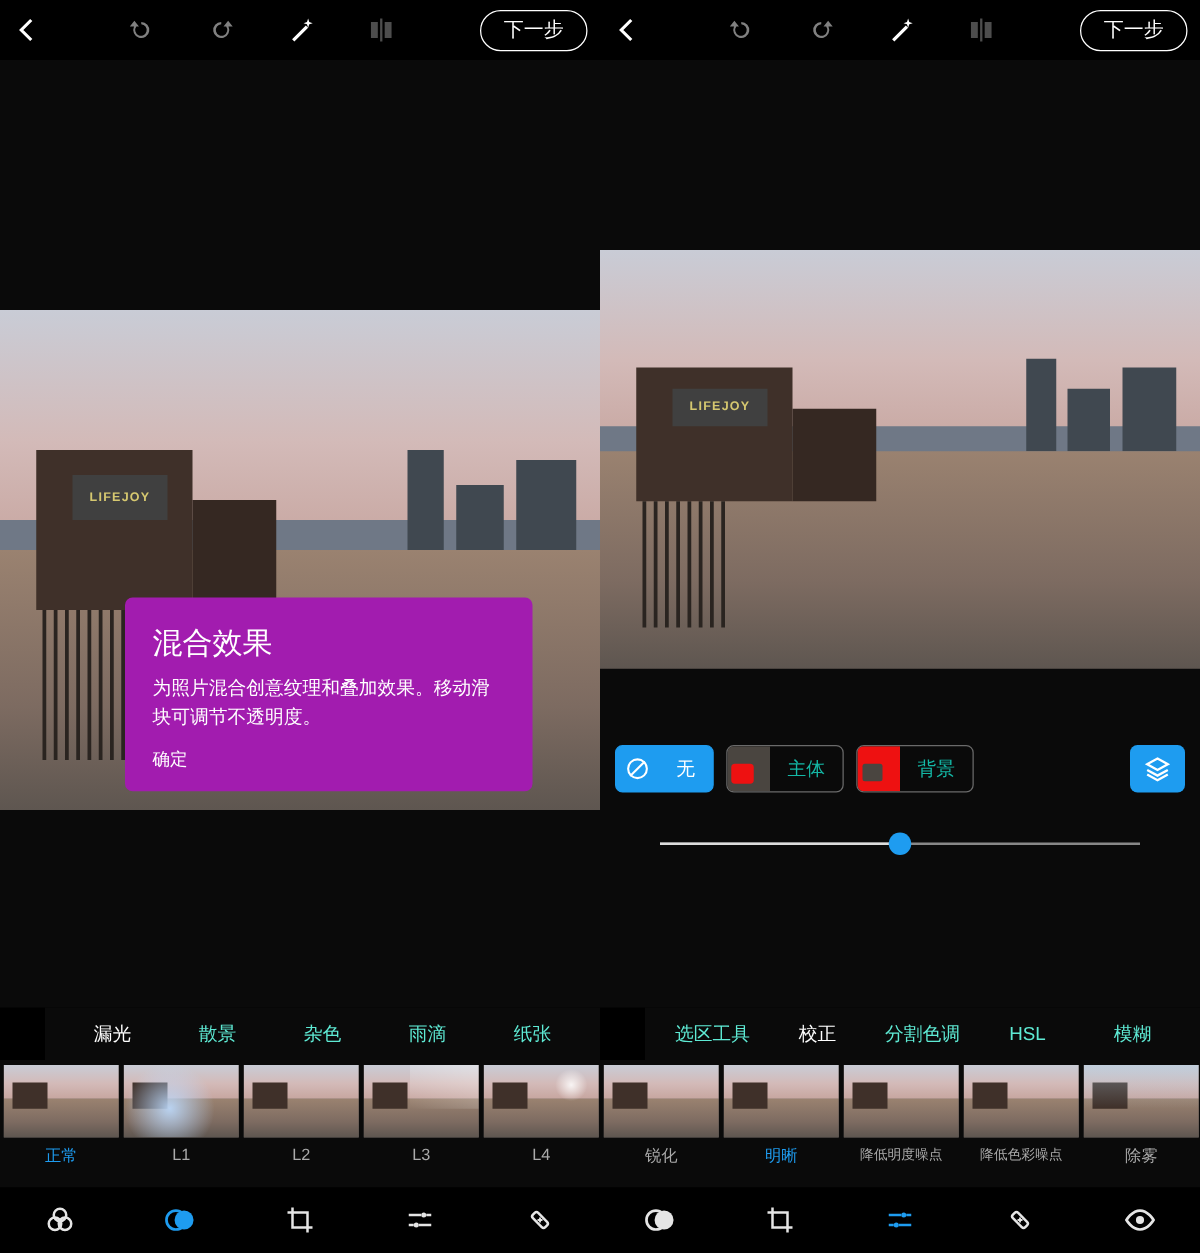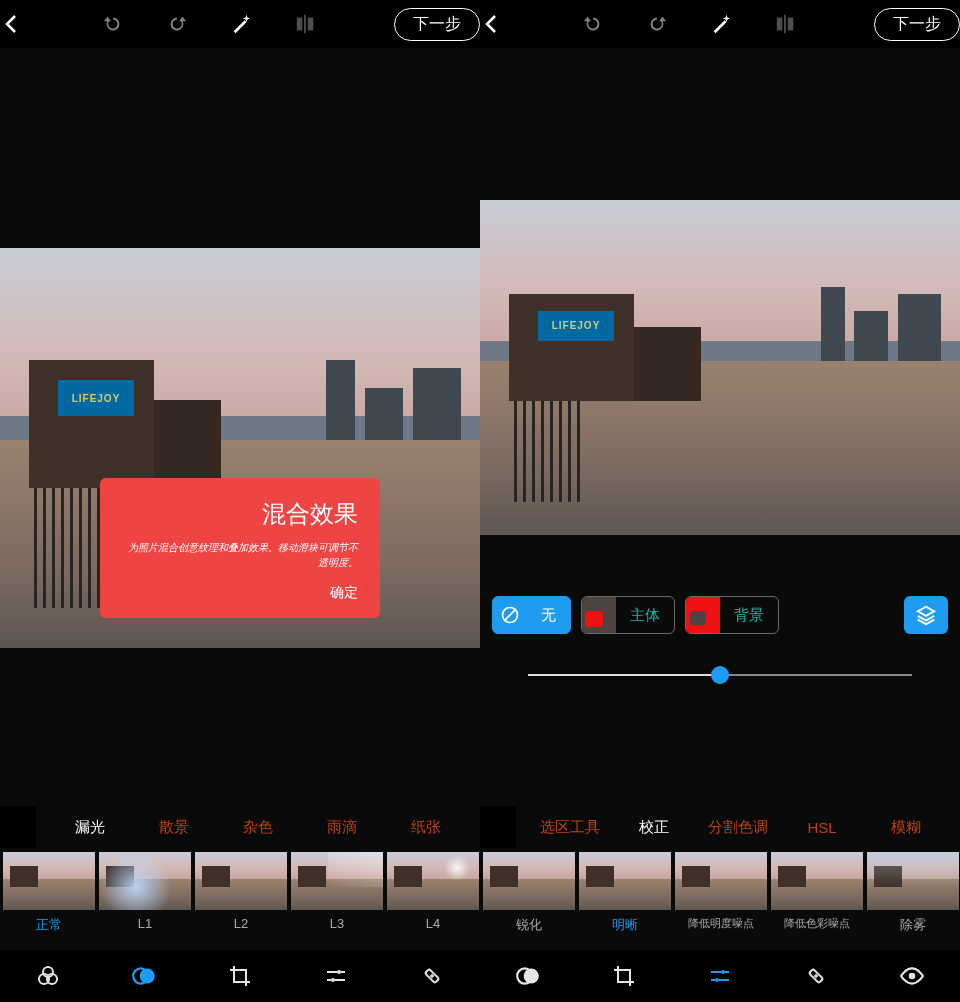--- a/index.html
+++ b/index.html
@@ -17,21 +17,21 @@
     height: 1002px;
     display: flex;
     flex-direction: column;
     position: relative;
   }
   
   .topbar {
     height: 48px;
     display: flex;
     align-items: center;
-    padding: 0 0;
+    padding: 0 10px;
     gap: 0;
     justify-content: space-between;
   }
   .topbar-left { display:flex; align-items:center; gap:26px; }
   .topbar-mid  { display:flex; align-items:center; gap:40px; }
   .topicon { width: 24px; height: 24px; display:flex; align-items:center; justify-content:center; }
   .topicon svg { fill: #fff; }
   .topicon.dim svg { fill: #808080; }
   .next-btn {
     border: 1.5px solid #fff;
@@ -54,38 +54,38 @@
     width: 100%;
   }
   .photo.p1 { top: 200px; height: 400px; }
   .photo.p2 { top: 152px; height: 335px; }
   .sky { position:absolute; top:0; left:0; right:0; height:48%; background: linear-gradient(#c9ccd6,#d3bab8 55%,#c7a6a0); }
   .water{ position:absolute; bottom:0; left:0; right:0; height:52%; background: linear-gradient(#9a8270,#7d6b61 60%,#5e5650); }
   .skyline { position:absolute; top:42%; left:0; right:0; height:12%; background:#6f7886; }
   .bld { position:absolute; background:#404850; }
   .pier { position:absolute; bottom:40%; left:6%; width:26%; height:32%; background:#3f3029; }
   .pier2{ position:absolute; bottom:40%; left:32%; width:14%; height:22%; background:#352822; }
-  .sign { position:absolute; bottom:58%; left:12%; width:16%; height:9%; background:#0369a1; color:#d6c870; font-size:10px; display:flex; align-items:center; justify-content:center; font-weight:600; letter-spacing:1px; }
+  .sign { position:absolute; bottom:58%; left:12%; width:16%; height:9%; background:#404040; color:#d6c870; font-size:10px; display:flex; align-items:center; justify-content:center; font-weight:600; letter-spacing:1px; }
   .piles { position:absolute; bottom:10%; left:7%; width:40%; height:30%; display:flex; gap:6px; }
   .piles span { width:3px; background:#2a2420; height:100%; }
   
   .tooltip {
     position: absolute;
     z-index: 20;
-    background: #ef4444;
+    background: #a21caf;
     color: #fff;
     border-radius: 6px;
     padding: 20px 22px 16px;
-    width: 280px;
+    width: 326px;
     top: 430px;
     left: 100px;
-    text-align: right;
+    text-align: left;
   }
   .tooltip h2 { font-size: 24px; font-weight: 400; margin-bottom: 10px; }
-  .tooltip p { font-size: 10px; line-height: 1.5; margin-bottom: 14px; font-style: italic; }
+  .tooltip p { font-size: 15px; line-height: 1.5; margin-bottom: 14px; }
   .tooltip .ok { font-size: 14px; }
   
   .mask-row {
     position: absolute;
     bottom: 172px;
     left: 0; right: 0;
     display: flex;
     align-items: center;
     gap: 10px;
     padding: 0 12px;
@@ -116,21 +116,21 @@
     align-items: center;
     padding: 0 12px;
     gap: 0;
     background:#0a0a0a;
     margin-left:36px;
   }
   .cats span {
     flex: 1;
     text-align:center;
     font-size: 15px;
-    color:#c2410c;
+    color:#5eead4;
     white-space: nowrap;
   }
   .cats span.active { color:#fff; }
   
   .strip {
     height: 102px;
     display: flex;
     gap: 4px;
     padding: 4px 0 0 3px;
     background:#0a0a0a;

